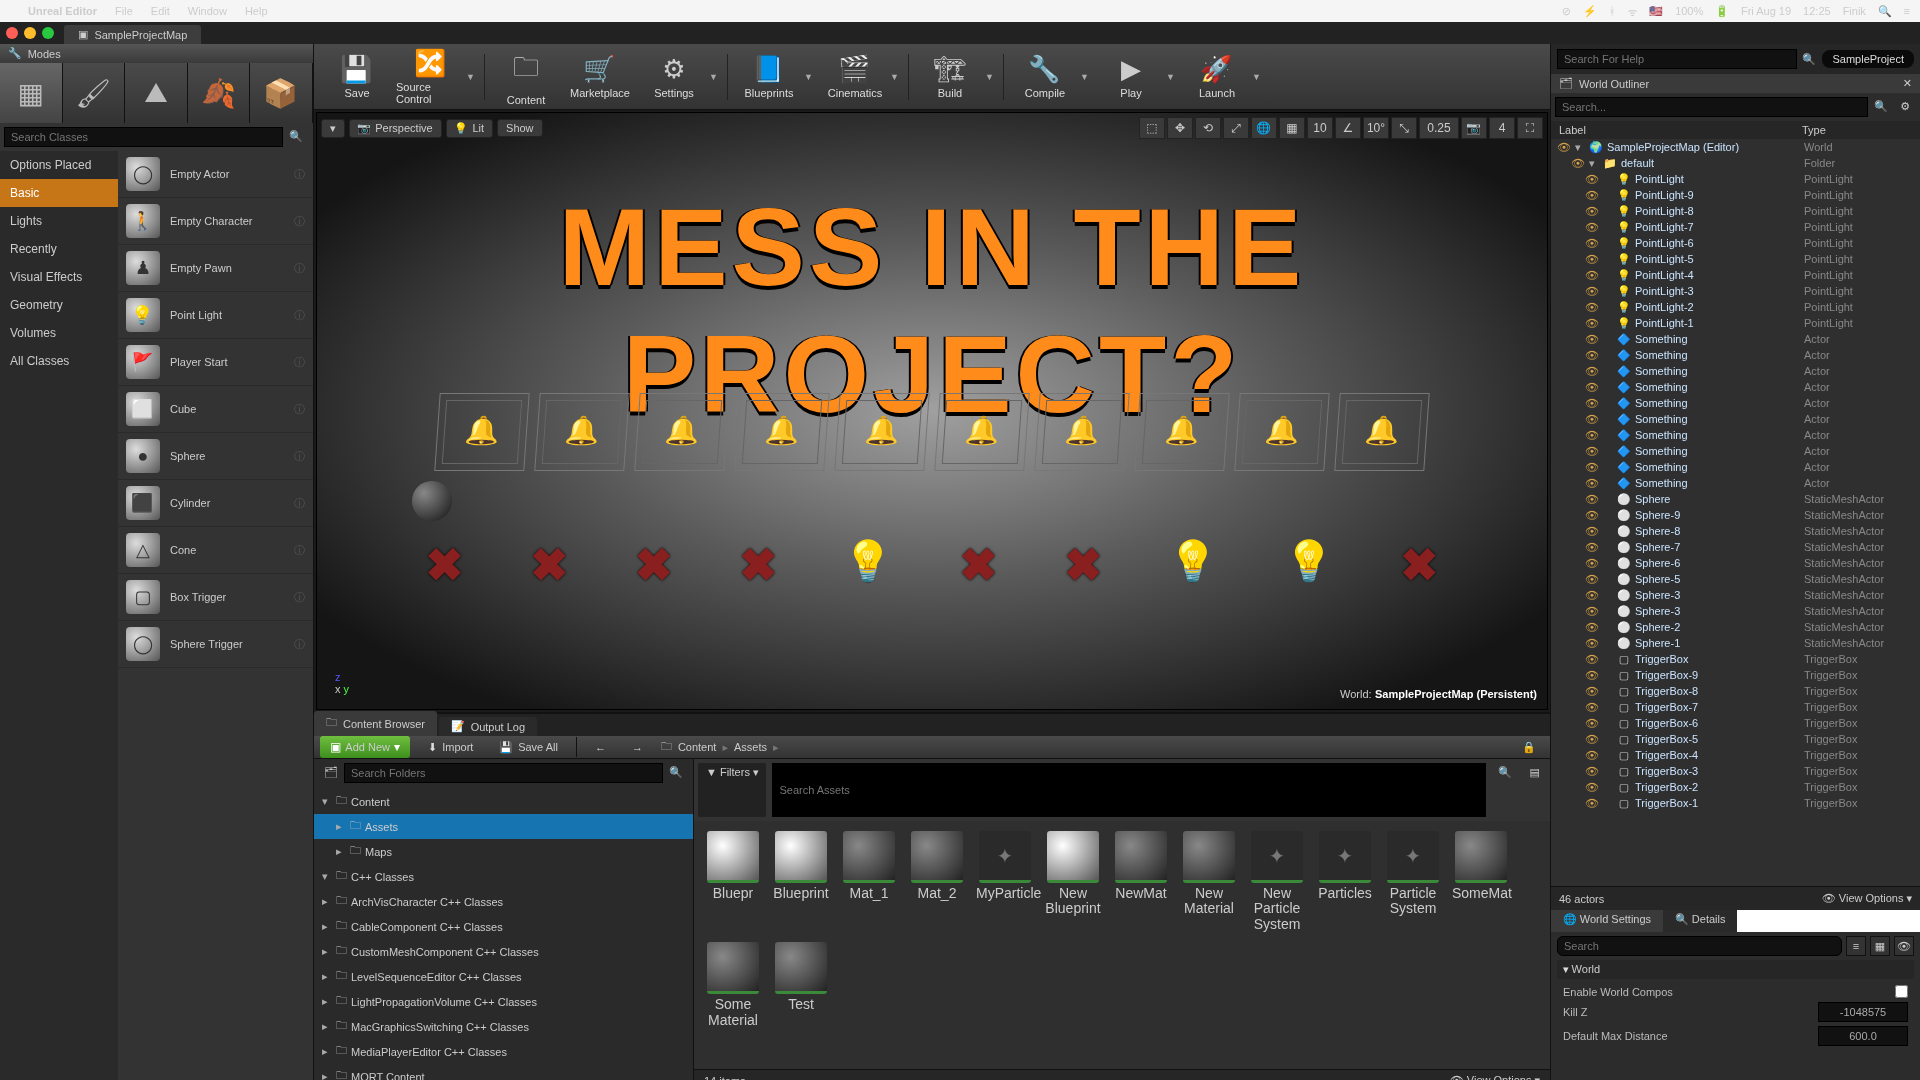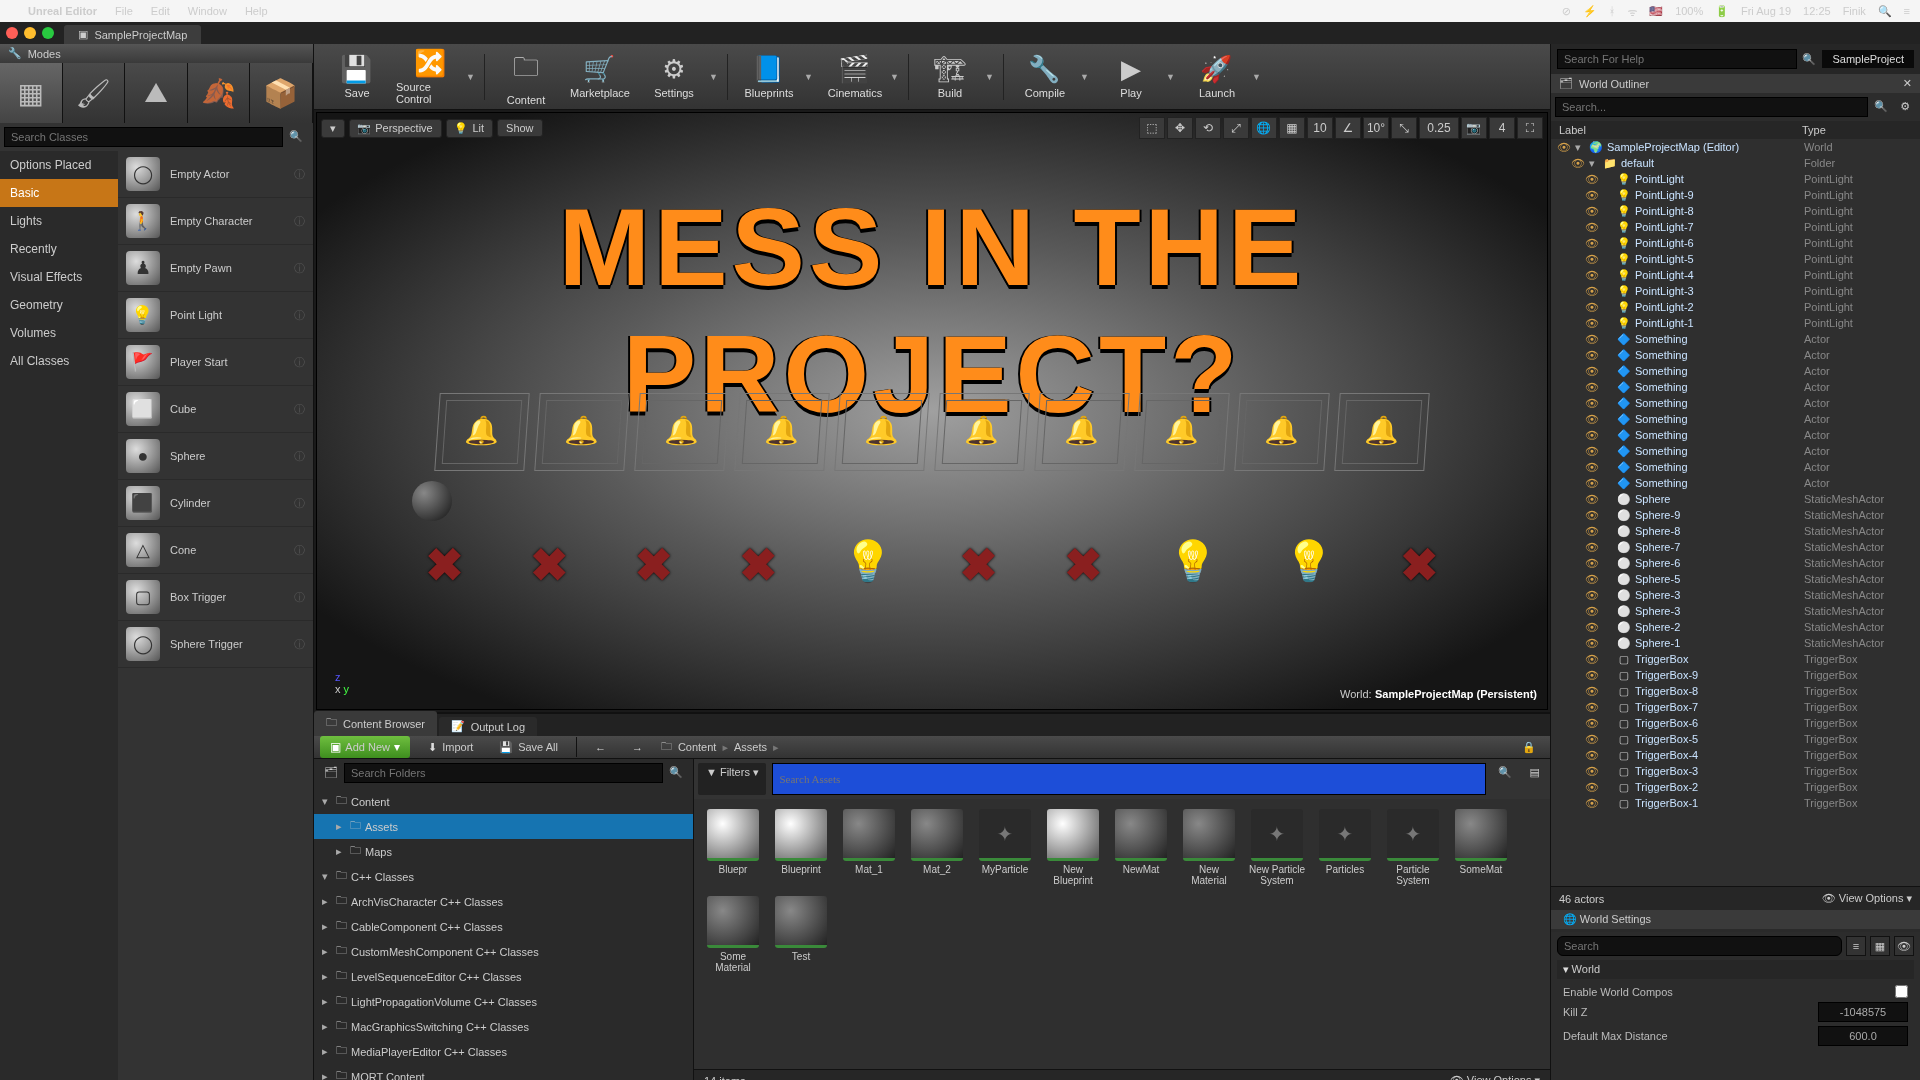--- a/index.html
+++ b/index.html
@@ -89,50 +89,50 @@
 .cb-tree-search { padding:4px; display:flex;}
 .cb-tree-search input { flex:1; background:#111; border:1px solid #000; padding:3px 6px; color:#ccc;}
 .tree { flex:1; overflow-y:auto; padding:2px 0;}
 .tree .node { padding:3px 6px 3px 8px; display:flex; gap:4px; align-items:center; white-space:nowrap;}
 .tree .node .tw { width:10px; color:#aaa;}
 .tree .node.sel { background:#1674b1; color:#fff;}
 .tree .node.d1{padding-left:22px;}
 .cb-assets { flex:1; display:flex; flex-direction:column;}
 .cb-assets-top { display:flex; padding:4px; gap:6px; background:#333;}
 .cb-assets-top .filters { background:#222; padding:3px 8px; border-radius:2px;}
-.cb-assets-top input { flex:1; background:#1d4ed8; border:1px solid #000; padding:9px 6px; color:#ccc;font-family:Liberation Serif, serif;}
+.cb-assets-top input { flex:1; background:#000000; border:1px solid #000; padding:20px 6px; color:#ccc;}
 .asset-grid { flex:1; display:flex; flex-wrap:wrap; align-content:flex-start; gap:10px; padding:10px; background:#2f2f2f;}
 .asset { width:58px; display:flex; flex-direction:column; align-items:center; gap:3px;}
 .asset .thumb { width:52px; height:52px; border-radius:3px; border-bottom:3px solid #3a8a3a; display:flex; align-items:center; justify-content:center;}
 .asset .thumb.sphere { background:radial-gradient(circle at 30% 30%,#fff,#555);}
 .asset .thumb.dark { background:radial-gradient(circle at 30% 30%,#888,#222);}
 .asset .thumb.box { background:#2a2a2a; color:#777; font-size:20px;}
-.asset .name { font-size:10px; text-align:center; color:#ccc; line-height:1.1; max-width:58px;}
+.asset .name { font-size:14px; text-align:center; color:#ccc; line-height:1.1; max-width:58px;}
 .cb-status { height:22px; background:#262626; display:flex; align-items:center; padding:0 10px; justify-content:space-between; border-top:1px solid #111;}
 
 
 .right { width:370px; background:#2f2f2f; border-left:1px solid #111; display:flex; flex-direction:column;}
 .right-top { height:30px; background:#262626; display:flex; align-items:center; padding:0 6px; gap:6px;}
 .right-top input { flex:1; background:#111; border:1px solid #000; padding:3px 6px; color:#aaa;}
-.right-top .proj { background:#0a0a0a; padding:3px 10px; color:#ddd; }
+.right-top .proj { background:#0a0a0a; padding:3px 10px; color:#ddd;border-radius:8px; }
 .wout-header { background:#3a3a3a; padding:3px 8px; font-size:12px; display:flex; gap:6px; align-items:center;}
 .wout-search { padding:4px; display:flex; background:#2c2c2c;}
 .wout-search input{flex:1;background:#111;border:1px solid #000;padding:3px 6px;color:#aaa;}
 .wout-cols { display:flex; background:#262626; padding:3px 8px; font-size:11px; color:#bbb;}
 .wout-cols .c1{flex:1;} .wout-cols .c2{width:110px;}
 .wout-tree { flex:1; overflow-y:auto; background:#2f2f2f;}
 .wrow { display:flex; align-items:center; padding:1.5px 6px; gap:4px; font-size:11px;}
 .wrow .eye{width:14px;color:#d7a24a;}
 .wrow .tw{width:10px;color:#aaa;}
 .wrow .ic{width:14px;text-align:center;}
 .wrow .lbl{flex:1;color:#c9e3ff;}
 .wrow .typ{width:110px;color:#888;}
 .wrow.d1{padding-left:20px;} .wrow.d2{padding-left:34px;}
 .wout-footer { height:24px; background:#262626; display:flex; align-items:center; justify-content:space-between; padding:0 8px; border-top:1px solid #111;}
-.details-tabs { display:flex; background:#ffffff; height:22px;flex-direction:column;}
+.details-tabs { display:flex; background:#ffffff; height:22px;}
 .details-tabs .tab{padding:3px 12px;background:#3a3a3a;}
 .details-tabs .tab.inactive{background:#2a2a2a;color:#888;}
 .details-body { flex:0 0 148px; background:#2c2c2c; padding:4px 6px; display:flex; flex-direction:column; gap:4px;}
 .details-body input{background:#111;border:1px solid #000;padding:3px 6px;color:#aaa;}
 .det-sec { background:#262626; padding:3px 6px; font-size:11px; color:#ddd;}
 .det-row { display:flex; align-items:center; gap:8px; padding:2px 6px;}
 .det-row .k{flex:1;color:#bbb;} .det-row .v input{width:90px;text-align:center;}
 .det-top { display:flex; gap:4px; align-items:center;}
 .det-top input{flex:1;border-radius:6px;}
 .det-top .sq{width:20px;height:20px;background:#333;border:1px solid #111;display:flex;align-items:center;justify-content:center;}

